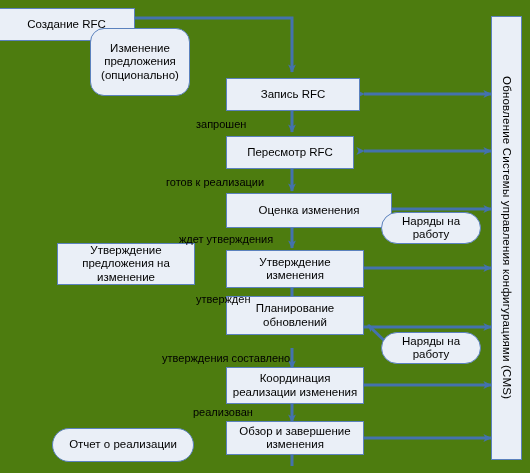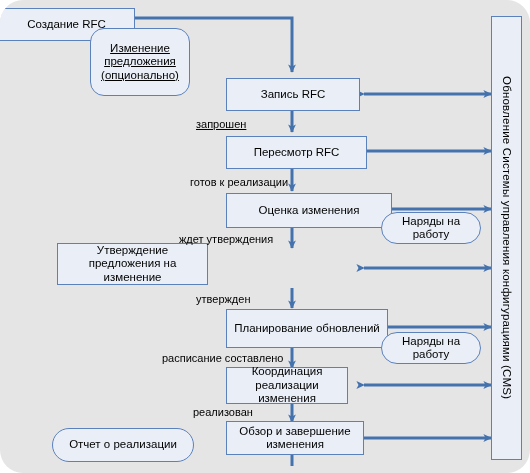--- a/index.html
+++ b/index.html
@@ -7,41 +7,39 @@
     padding: 0;
     background: #ffffff;
   }
   body {
     font-family: "Liberation Sans", sans-serif;
   }
   #canvas {
     position: relative;
     width: 530px;
     height: 473px;
-    background: #e5e5e5;
+    background: #4d7c0f;
     overflow: hidden;
-    border-radius: 23px;
   }
   .node {
     position: absolute;
     box-sizing: border-box;
     background: #EAEFF7;
     border: 1px solid #5B81BD;
     color: #000000;
     font-size: 11.5px;
     line-height: 13.5px;
     display: flex;
     align-items: center;
     justify-content: center;
     text-align: center;
     padding: 2px 4px;
   }
   .node.round {
     border-radius: 14px;
-    text-decoration: underline;
   }
   .node.pill {
     border-radius: 22px;
   }
   .node.softrect {
     border-radius: 16px;
   }
   .vpanel {
     position: absolute;
     box-sizing: border-box;
@@ -151,38 +149,41 @@
   </div>
 
   <div class="node round" style="left:90px; top:28px; width:100px; height:68px;">
     <span>Изменение предложения (опционально)</span>
   </div>
 
   <div class="node" style="left:226px; top:78px; width:134px; height:33px;">
     <span>Запись RFC</span>
   </div>
 
-  <div class="node" style="left:226px; top:136px; width:141px; height:33px;">
+  <div class="node" style="left:226px; top:136px; width:128px; height:33px;">
     <span>Пересмотр RFC</span>
   </div>
 
   <div class="node" style="left:226px; top:193px; width:166px; height:35px;">
     <span>Оценка изменения</span>
   </div>
 
-
-  <div class="node" style="left:57px; top:243px; width:151px; height:42px;">
+  <div class="node" style="left:226px; top:250px; width:138px; height:38px;">
+    <span>Утверждение изменения</span>
+  </div>
+
+  <div class="node" style="left:57px; top:243px; width:138px; height:42px;">
     <span>Утверждение предложения на изменение</span>
   </div>
 
-  <div class="node" style="left:226px; top:309px; width:162px; height:39px;">
+  <div class="node" style="left:226px; top:296px; width:138px; height:39px;">
     <span>Планирование обновлений</span>
   </div>
 
-  <div class="node" style="left:226px; top:367px; width:122px; height:37px;">
+  <div class="node" style="left:226px; top:367px; width:138px; height:37px;">
     <span>Координация реализации изменения</span>
   </div>
 
   <div class="node" style="left:226px; top:421px; width:138px; height:34px;">
     <span>Обзор и завершение изменения</span>
   </div>
 
   <div class="node pill" style="left:52px; top:420px; width:142px; height:34px;margin-top:8px;">
     <span>Отчет о реализации</span>
   </div>
@@ -192,27 +193,27 @@
   </div>
 
   <div class="node softrect" style="left:381px; top:332px; width:100px; height:32px;">
     <span>Наряды на работу</span>
   </div>
 
   <div class="vpanel" style="left:491px; top:16px; width:31px; height:444px;">
     <span class="vtext">Обновление  Системы управления конфигурациями (CMS)</span>
   </div>
 
-  <div class="edge-label" style="left:196px; top:118px;text-decoration:underline;">запрошен</div>
-
-  <div class="edge-label" style="left:166px; top:176px;margin-left:24px;">готов к реализации</div>
+  <div class="edge-label" style="left:196px; top:118px;">запрошен</div>
+
+  <div class="edge-label" style="left:166px; top:176px;">готов к реализации</div>
 
   <div class="edge-label" style="left:179px; top:233px;">ждет утверждения</div>
 
   <div class="edge-label" style="left:196px; top:293px;">утвержден</div>
 
-  <div class="edge-label" style="left:162px; top:352px;">расписание составлено</div>
+  <div class="edge-label" style="left:162px; top:352px;">утверждения составлено</div>
 
   <div class="edge-label" style="left:193px; top:406px;">реализован</div>
 
   <div class="edge-label" style="left:212px; top:459px;margin-top:20px;">завершен</div>
 
 </div>
 
 </body></html>

